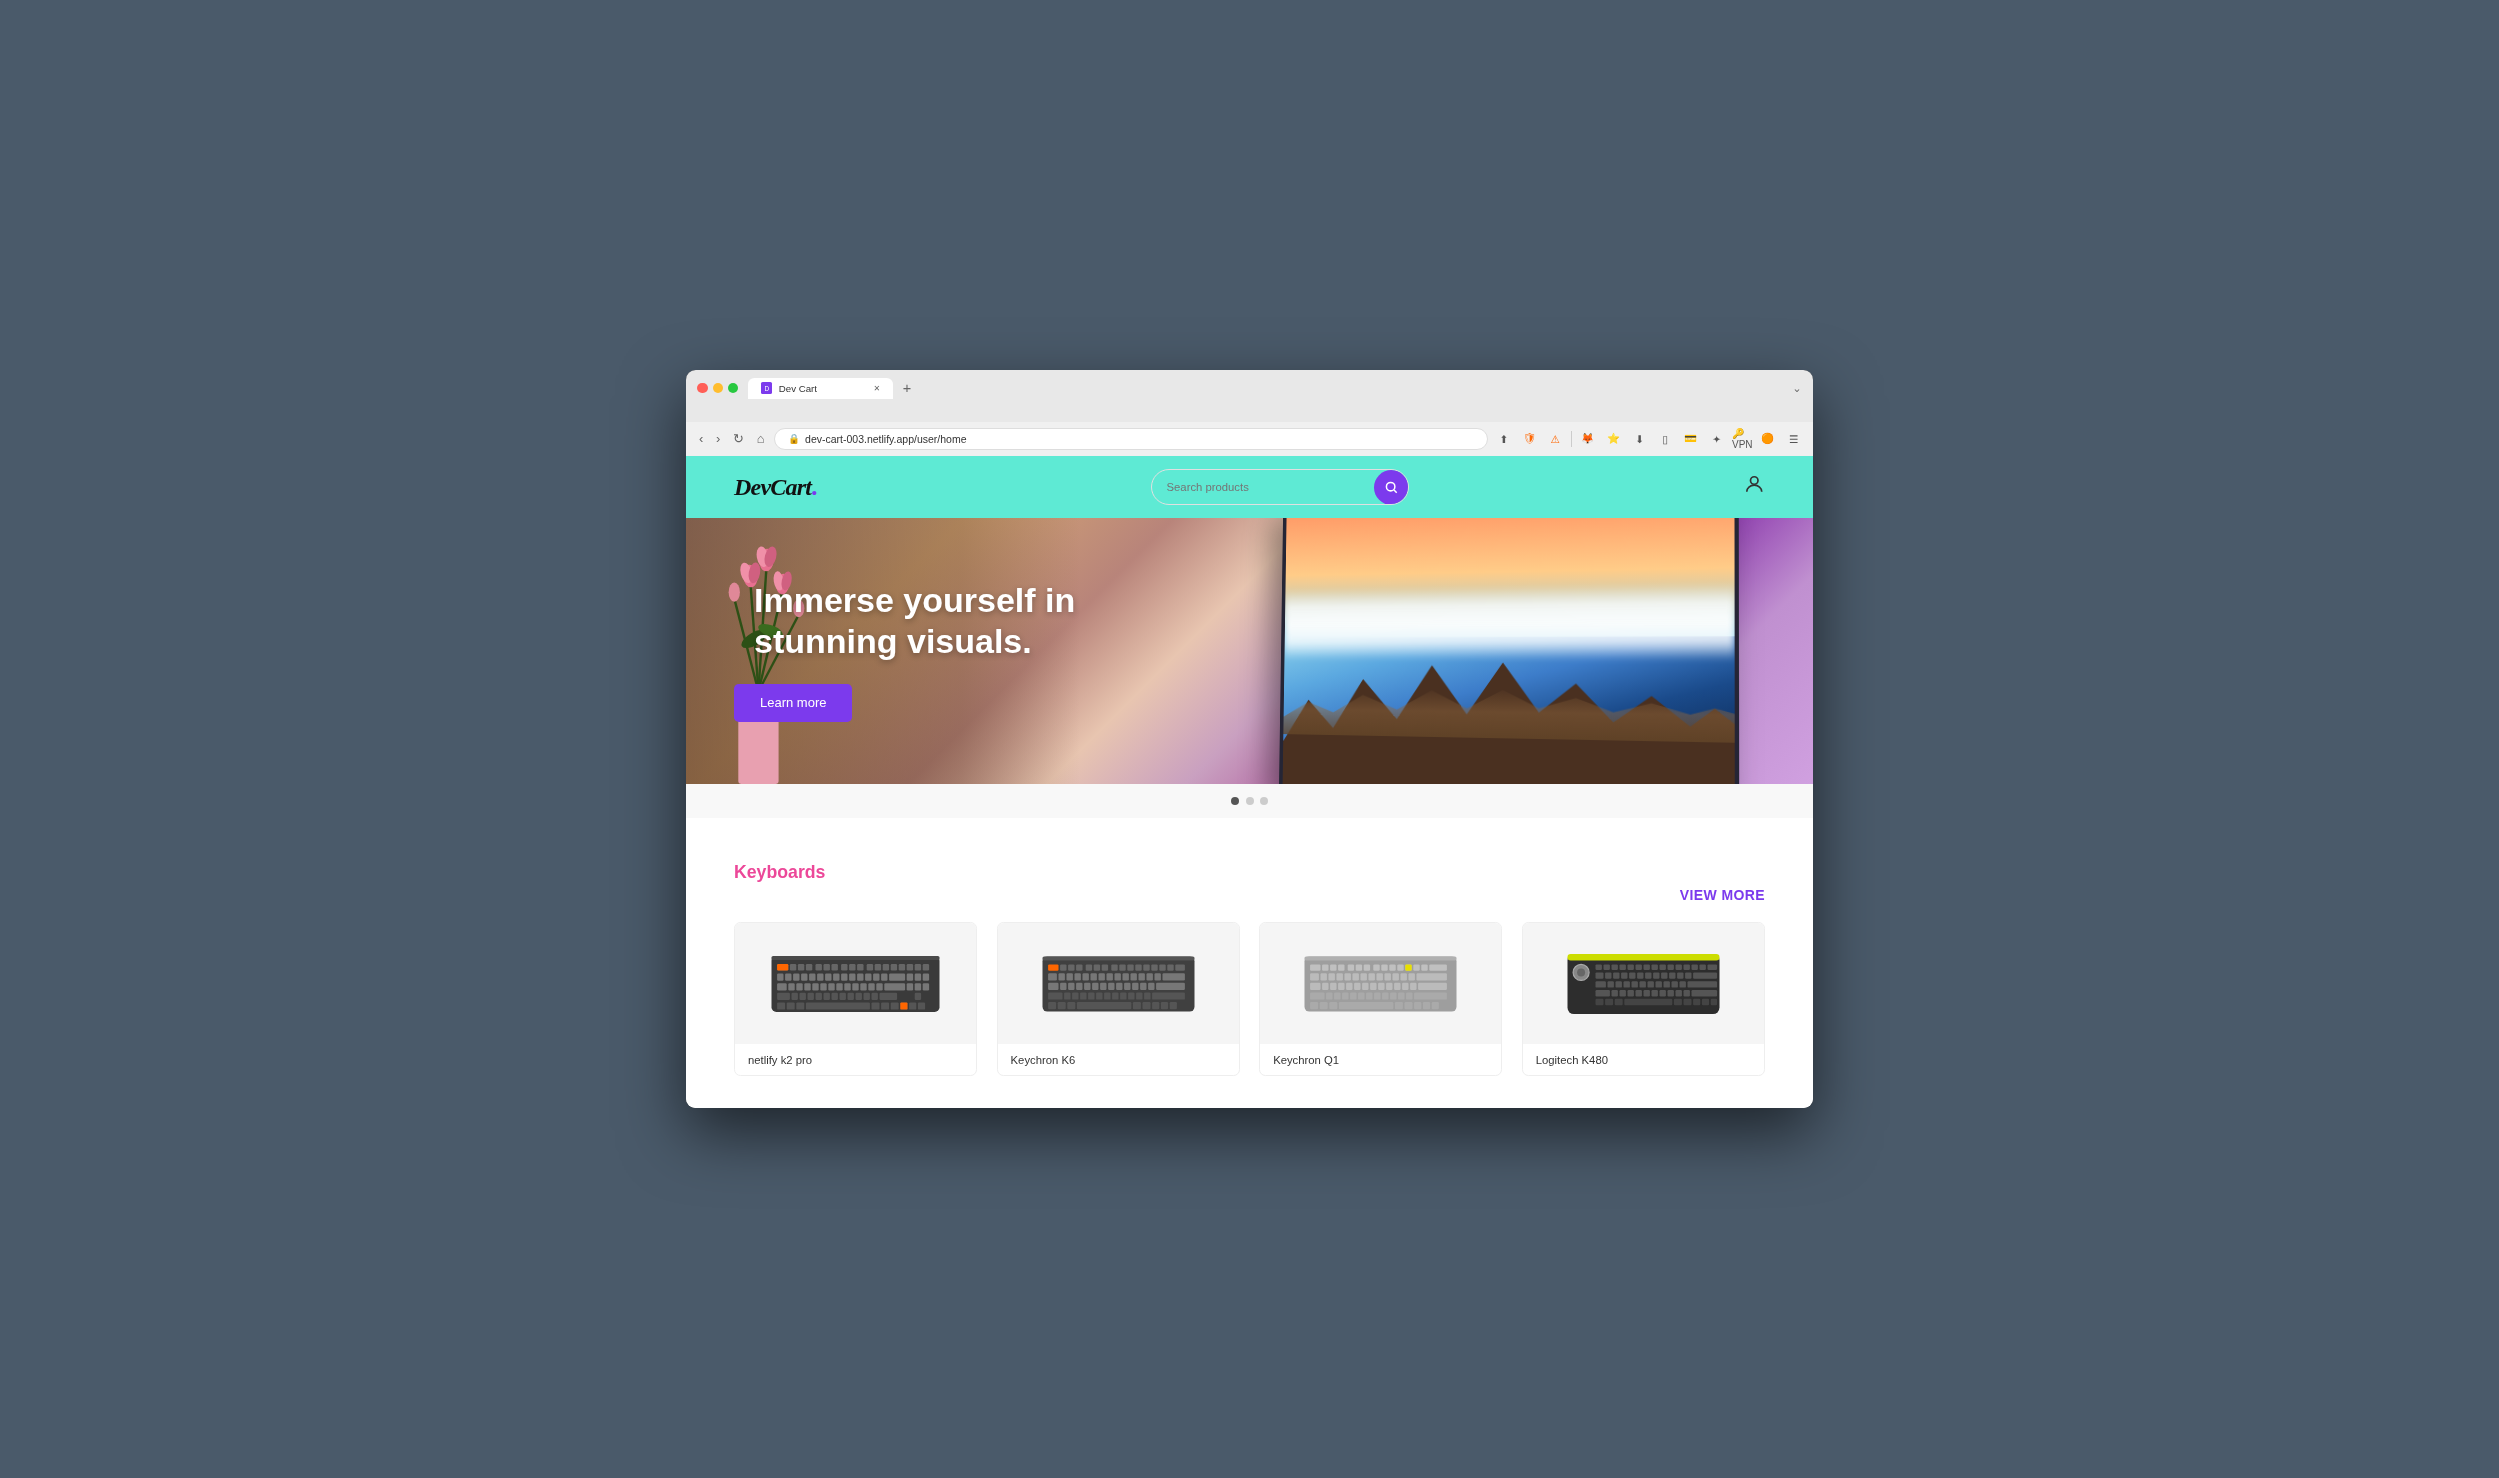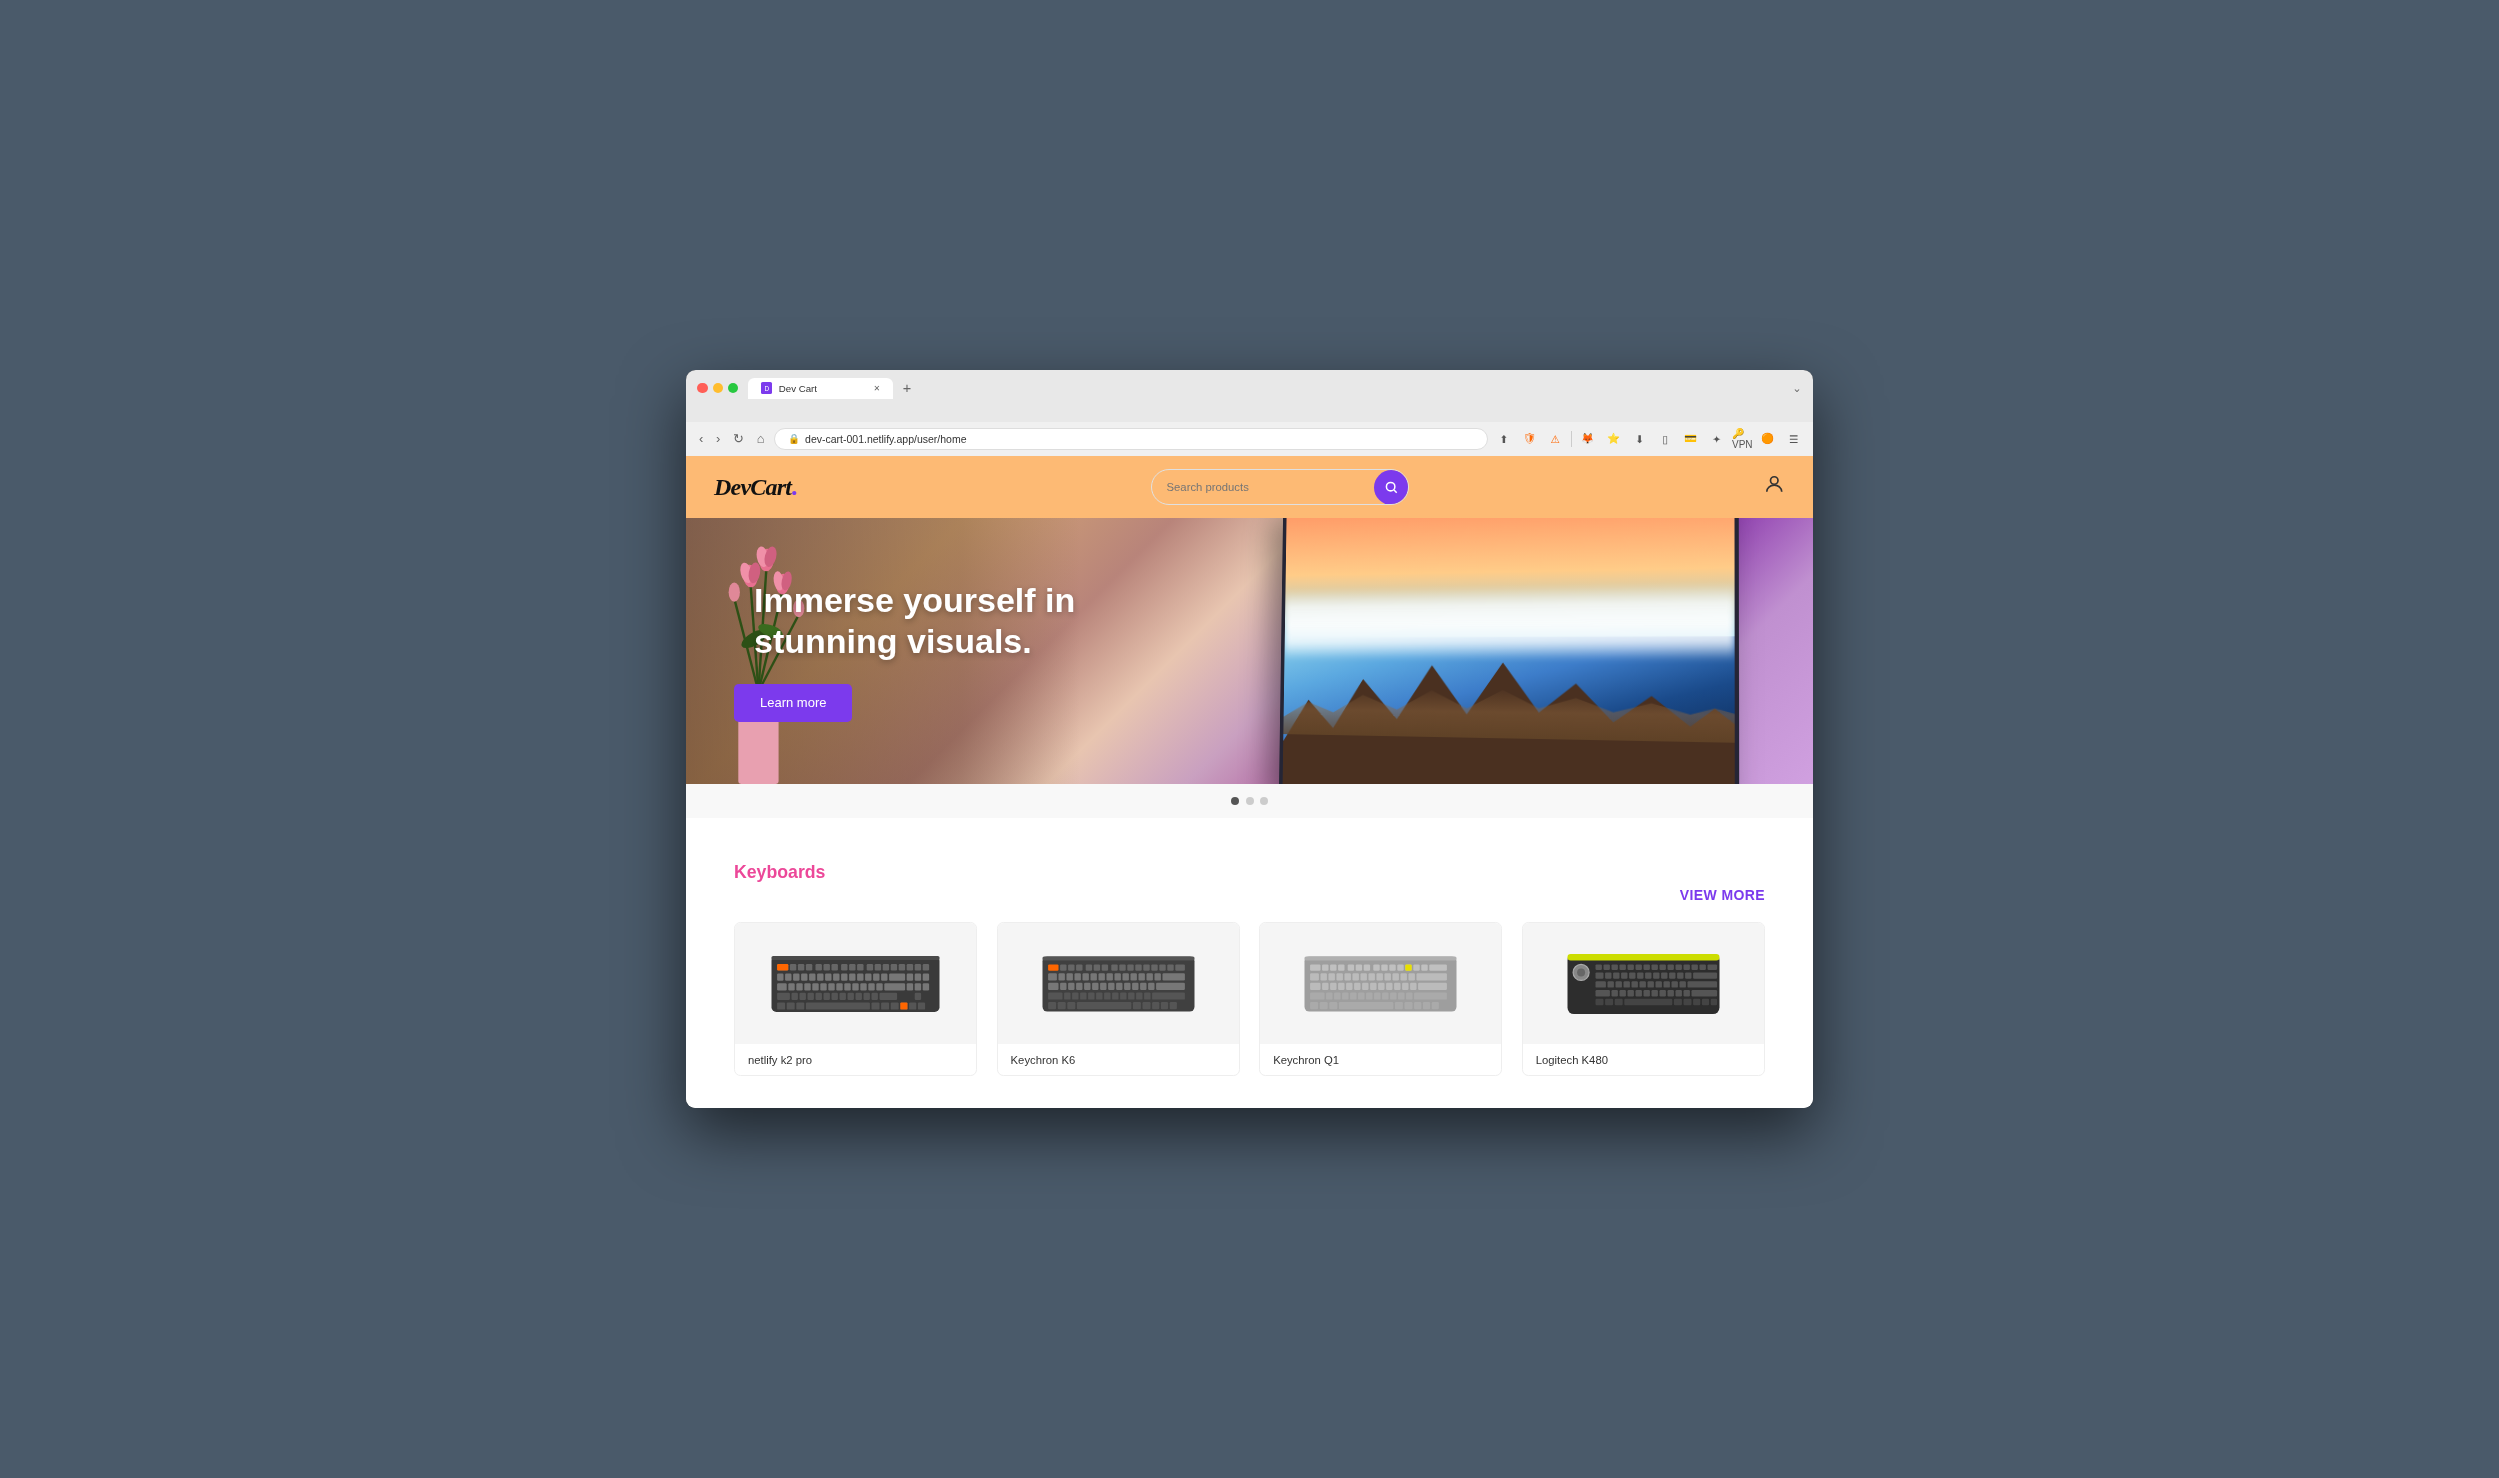--- a/index.html
+++ b/index.html
@@ -153,22 +153,22 @@
       cursor: pointer;
     }
 
     
     .website {
       background: #ffffff;
     }
 
     
     .site-navbar {
-      background: #fdba74;
-      padding: 13px 28px;
+      background: #5eead4;
+      padding: 13px 48px;
       display: flex;
       align-items: center;
       box-shadow: 0 0.8px 2.4px rgba(0,0,0,0.05);
     }
 
     .site-logo {
       font-family: 'Georgia', cursive;
       font-size: 22.5px;
       font-weight: 700;
       color: #111;
@@ -394,21 +394,21 @@
     </div>
   </div>
 
   <div class="browser-toolbar">
     <button class="nav-btn">‹</button>
     <button class="nav-btn">›</button>
     <button class="nav-btn">↻</button>
     <button class="nav-btn">⌂</button>
     <div class="address-bar">
       <span style="font-size:9.7px;color:#888;">🔒</span>
-      <span class="address-url">dev-cart-001.netlify.app/user/home</span>
+      <span class="address-url">dev-cart-003.netlify.app/user/home</span>
     </div>
     <div class="toolbar-icons">
       <div class="toolbar-icon">⬆</div>
       <div class="toolbar-icon" style="color:#ff6600;">🛡</div>
       <div class="toolbar-icon" style="color:#ff6600;">⚠</div>
     </div>
     <div style="width:0.8px;height:16px;background:#ccc;"></div>
     <div class="toolbar-icons">
       <div class="toolbar-icon">🦊</div>
       <div class="toolbar-icon">⭐</div>

